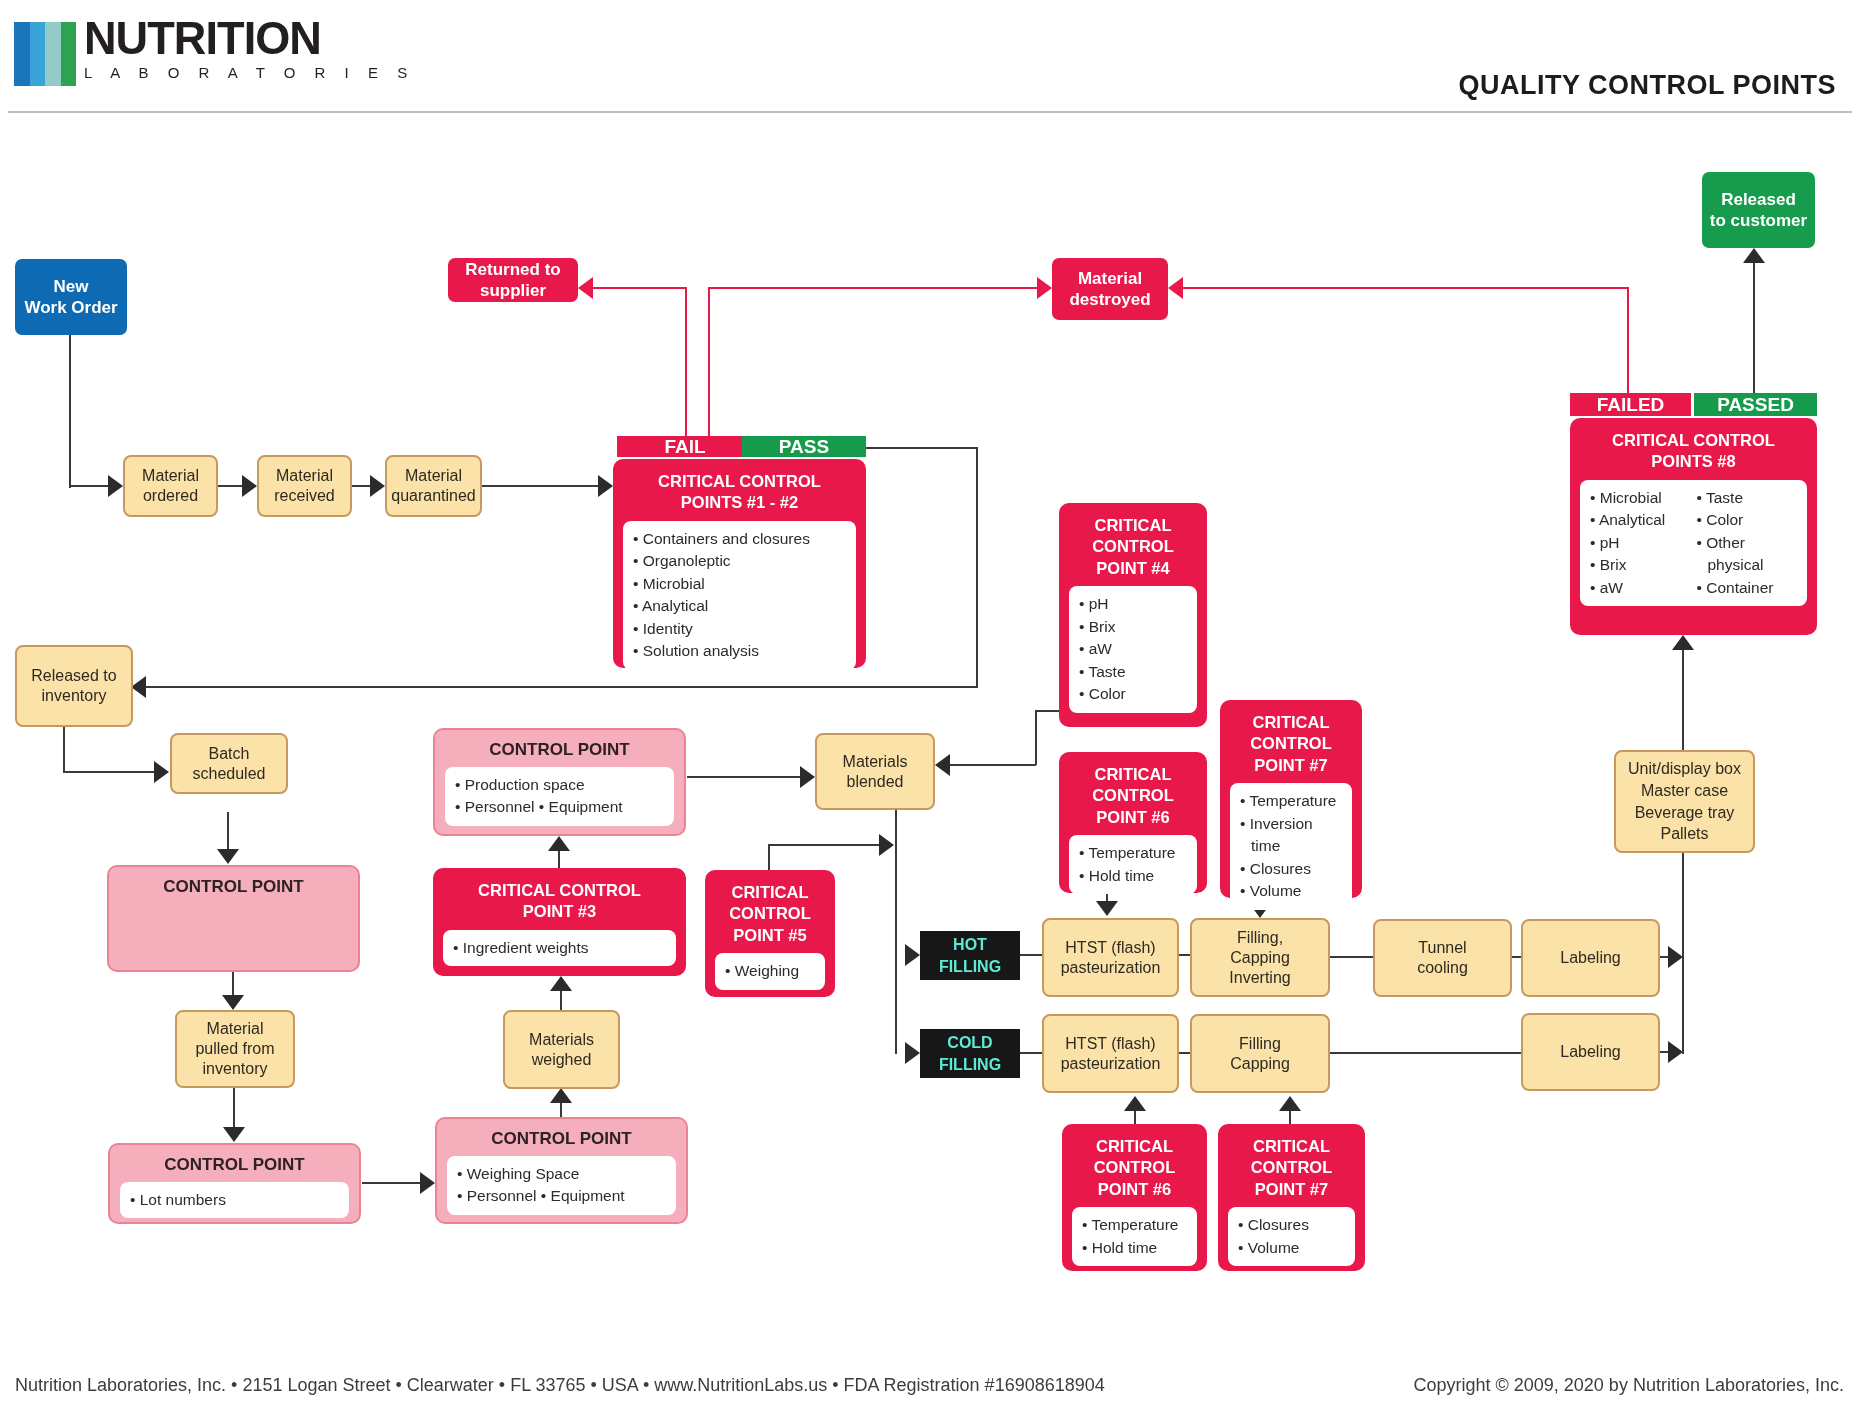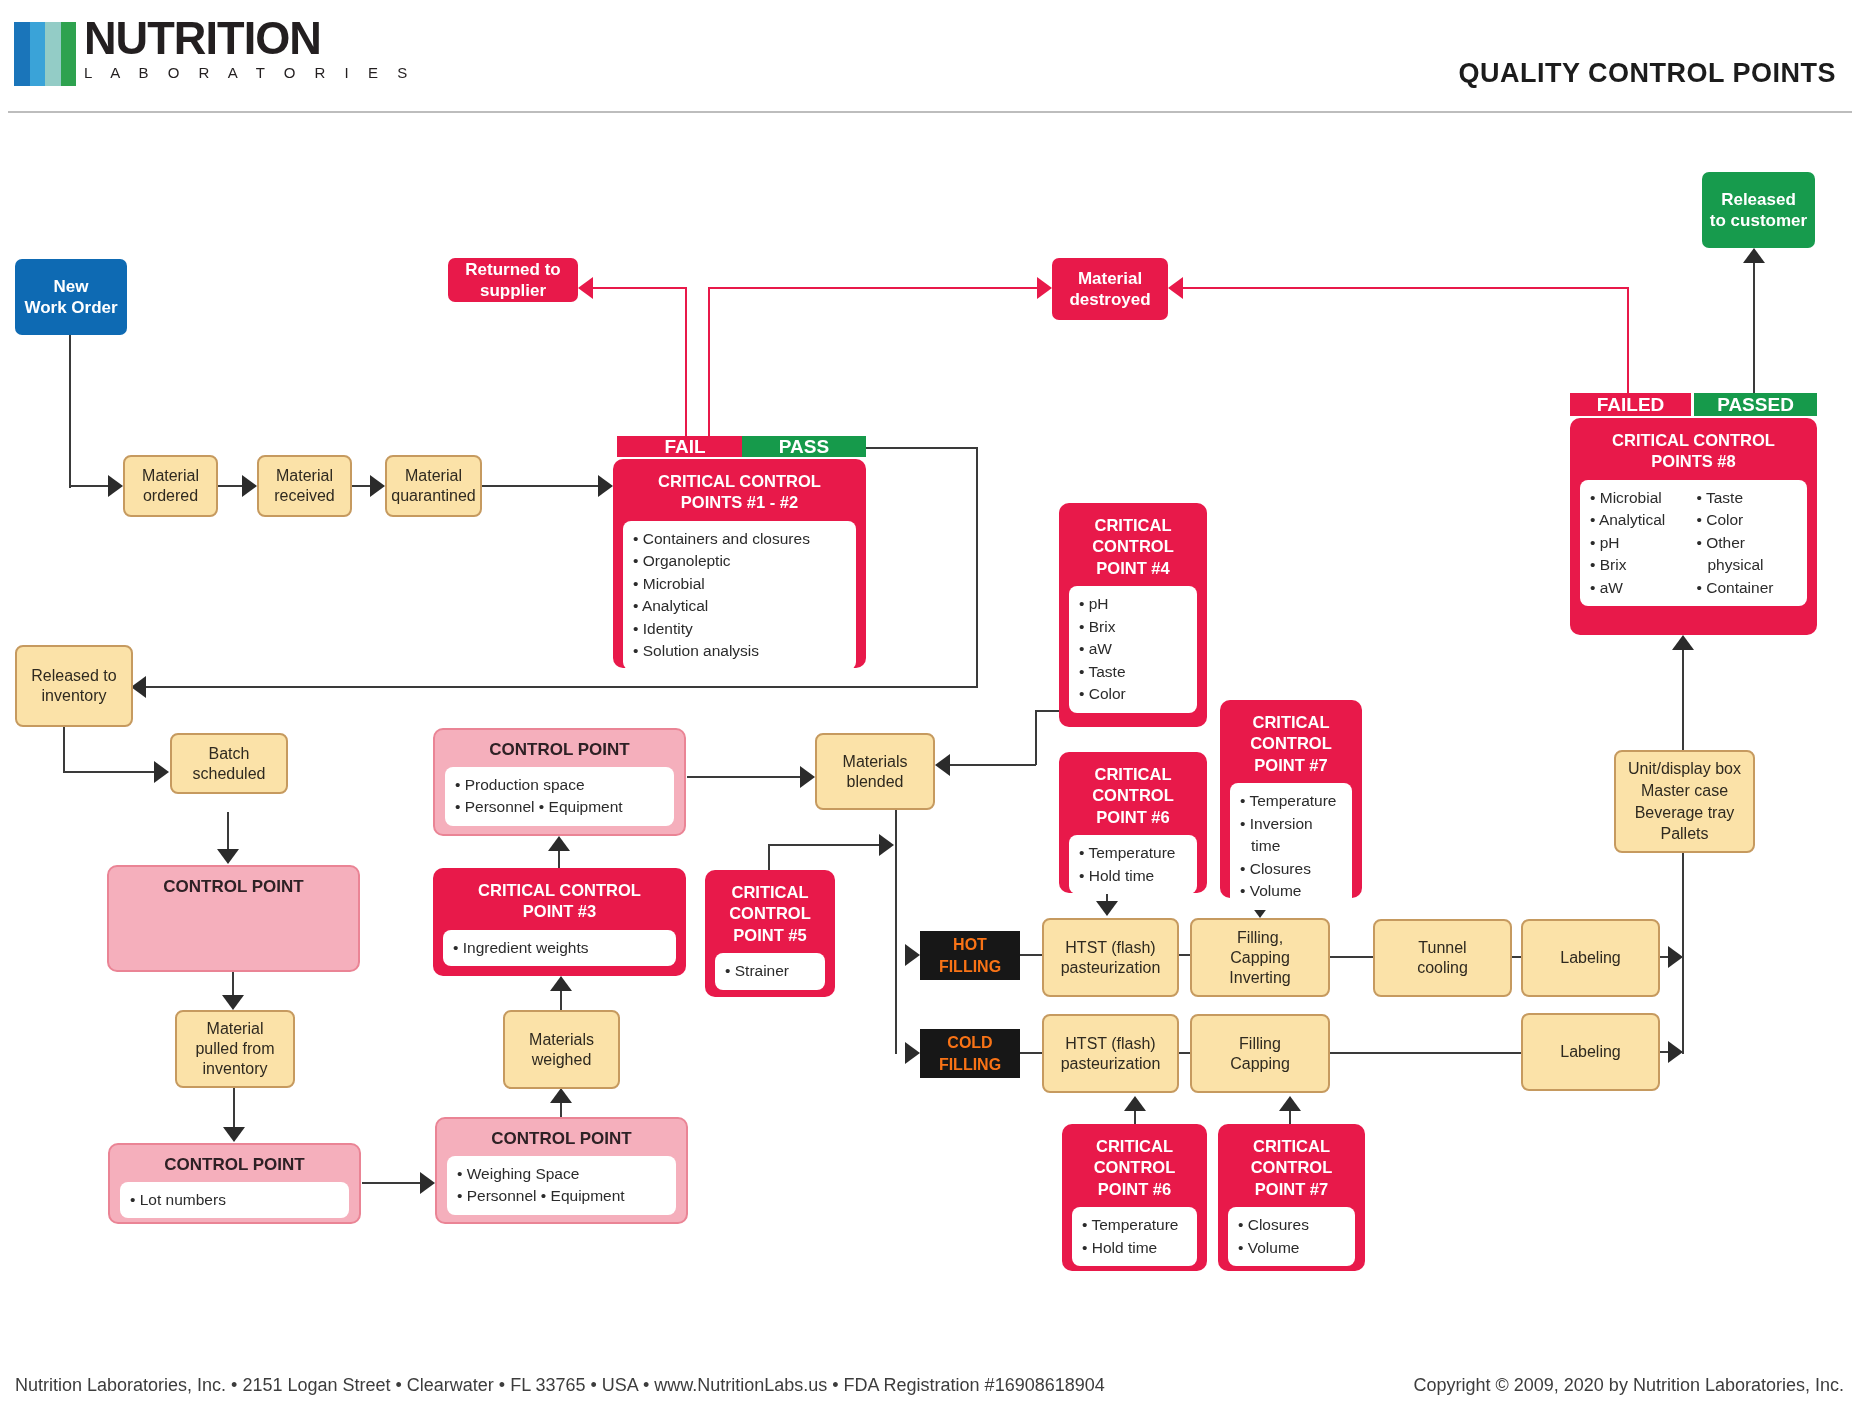--- a/index.html
+++ b/index.html
@@ -7,31 +7,31 @@
   #canvas{position:relative;width:1860px;height:1412px;background:#fff;overflow:hidden;}
 
   
   .logo{position:absolute;left:14px;top:14px;display:flex;align-items:flex-start;}
   .stripes{display:flex;width:62px;height:64px;margin-top:8px;}
   .stripes i{flex:1;display:block;}
   .s1{background:#1a75ba;} .s2{background:#3aa3d8;} .s3{background:#93ccc6;} .s4{background:#2ea24f;}
   .logo-text{margin-left:8px;color:#231f20;}
   .brand{font-size:47px;font-weight:bold;letter-spacing:-1px;line-height:1;transform:scaleX(.96);transform-origin:left;}
   .brand2{font-size:15px;letter-spacing:7.5px;margin-top:3px;}
-  .page-title{position:absolute;right:24px;top:58px;font-size:27px;font-weight:bold;color:#1c1c1c;letter-spacing:.5px;}
+  .page-title{position:absolute;right:24px;top:70px;font-size:27px;font-weight:bold;color:#1c1c1c;letter-spacing:.5px;}
   .hdiv{position:absolute;left:8px;right:8px;top:111px;height:2px;background:#bdbdbd;}
 
   
   .node{position:absolute;box-sizing:border-box;display:flex;align-items:center;justify-content:center;
         text-align:center;white-space:pre-line;line-height:1.25;}
   .tan{background:#fbe2a8;border:2px solid #c69a5f;border-radius:8px;color:#2f2a20;font-size:16px;}
   .blue{background:#0e6ab3;border-radius:7px;color:#fff;font-weight:bold;font-size:17px;}
   .greenbox{background:#179b4d;border-radius:7px;color:#fff;font-weight:bold;font-size:17px;}
   .redbox{background:#e8194a;border-radius:7px;color:#fff;font-weight:bold;font-size:17px;}
-  .blackbox{background:#171717;color:#f97316;font-weight:bold;font-size:16px;line-height:1.35;}
+  .blackbox{background:#171717;color:#5eead4;font-weight:bold;font-size:16px;line-height:1.35;}
 
   
   .ccp{position:absolute;box-sizing:border-box;background:#e8194a;border-radius:10px;color:#fff;
        padding:10px 10px 10px;}
   .ccp .t{font-weight:bold;text-align:center;font-size:16.5px;line-height:1.3;white-space:pre-line;margin:2px 0 7px;}
   .w{background:#fff;border-radius:8px;color:#2b2b2b;padding:7px 10px;font-size:15.5px;line-height:1.45;text-align:left;}
   .b{padding-left:11px;text-indent:-11px;}
   .b::before{content:"• ";}
   .cols{display:flex;gap:6px;}
   .cols .col{flex:1;}
@@ -299,21 +299,21 @@
       <div class="b">Production space</div>
       <div class="b">Personnel • Equipment</div>
     </div>
   </div>
 
   <div class="ccp z2" style="left:705px;top:870px;width:130px;height:127px">
     <div class="t">CRITICAL
 CONTROL
 POINT #5</div>
     <div class="w">
-      <div class="b">Strainer</div>
+      <div class="b">Weighing</div>
     </div>
   </div>
 
   <div class="node tan z2" style="left:815px;top:733px;width:120px;height:77px">Materials
 blended</div>
 
   <div class="node blackbox z2" style="left:920px;top:931px;width:100px;height:49px">HOT
 FILLING</div>
   <div class="node blackbox z2" style="left:920px;top:1029px;width:100px;height:49px">COLD
 FILLING</div>

